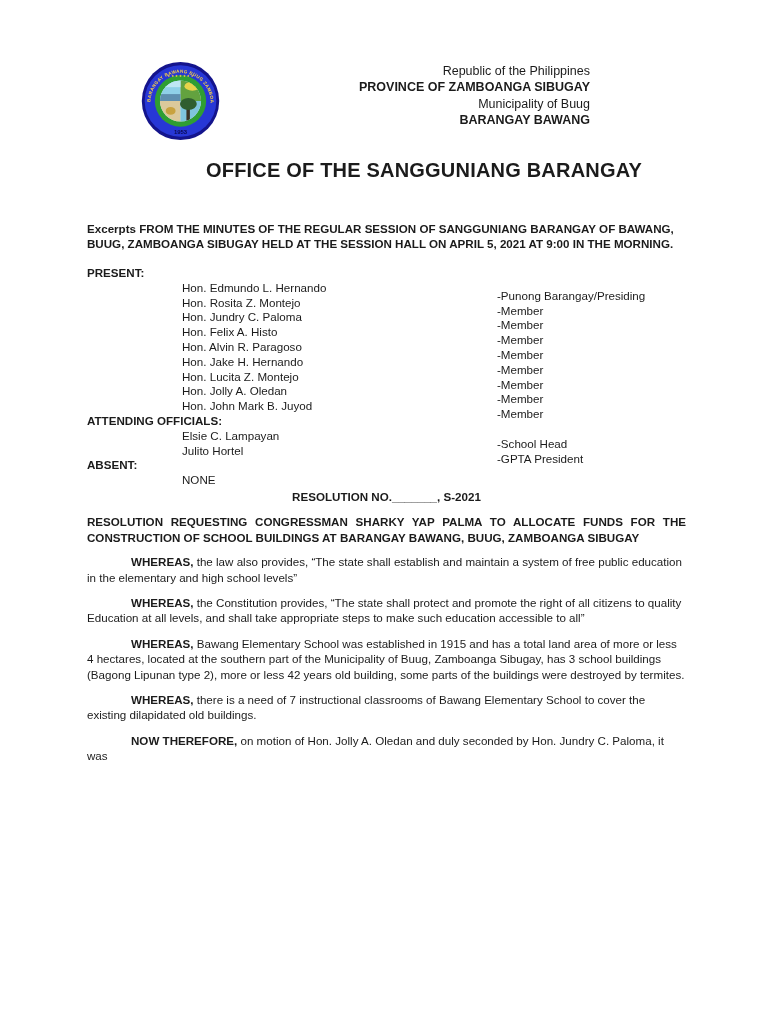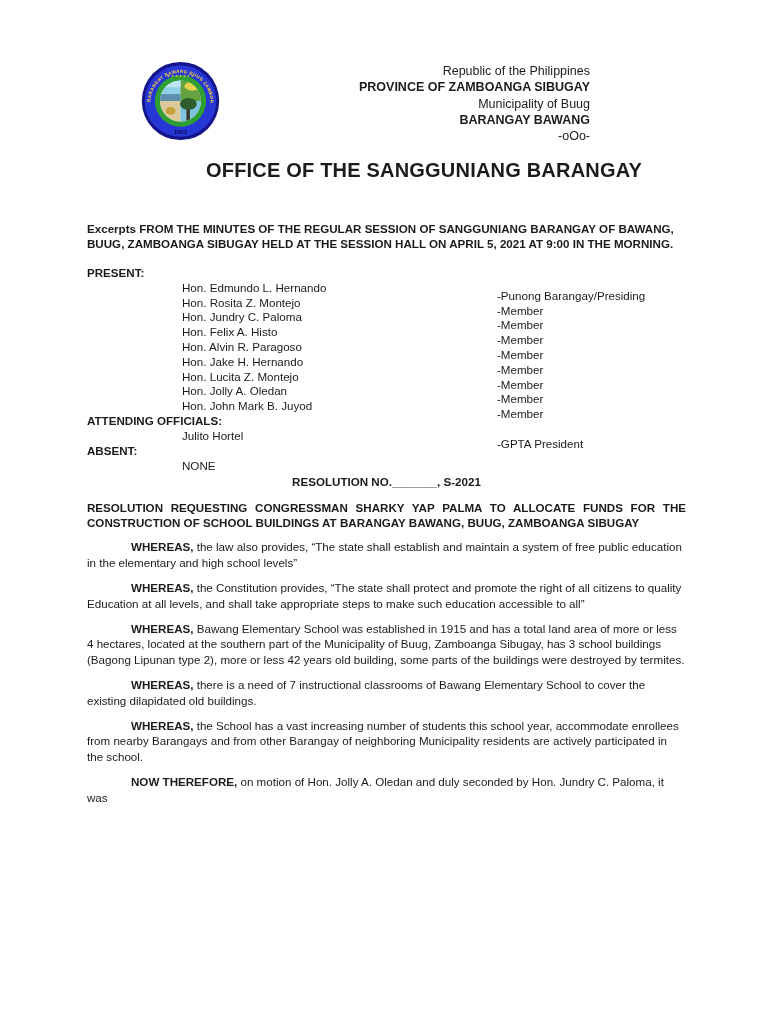--- a/index.html
+++ b/index.html
@@ -56,50 +56,49 @@
   </text>
   <text x="40" y="15.2" text-anchor="middle" font-size="3.4" fill="#ffd640">★ ★ ★ ★ ★ ★ ★</text>
   <text x="40" y="73.5" text-anchor="middle" font-size="6" font-weight="bold" fill="#0a0a50">1953</text>
 </svg>
 
 <div class="hdr">
   <div class="hdr-line">Republic of the Philippines</div>
   <div class="hdr-line bold">PROVINCE OF ZAMBOANGA SIBUGAY</div>
   <div class="hdr-line">Municipality of Buug</div>
   <div class="hdr-line bold">BARANGAY BAWANG</div>
-  <div class="hdr-line">-oOo-</div>
 </div>
 
 <div class="office-title">OFFICE OF THE SANGGUNIANG BARANGAY</div>
 
 <div class="doc">
 
   <p class="heading">Excerpts FROM THE MINUTES OF THE REGULAR SESSION OF SANGGUNIANG BARANGAY OF BAWANG, BUUG, ZAMBOANGA SIBUGAY HELD AT THE SESSION HALL ON APRIL 5, 2021 AT 9:00 IN THE MORNING.</p>
 
   <div class="label">PRESENT:</div>
   <div class="row"><span class="name">Hon. Edmundo L. Hernando</span><span class="role">-Punong Barangay/Presiding</span></div>
   <div class="row"><span class="name">Hon. Rosita Z. Montejo</span><span class="role">-Member</span></div>
   <div class="row"><span class="name">Hon. Jundry C. Paloma</span><span class="role">-Member</span></div>
   <div class="row"><span class="name">Hon. Felix A. Histo</span><span class="role">-Member</span></div>
   <div class="row"><span class="name">Hon. Alvin R. Paragoso</span><span class="role">-Member</span></div>
   <div class="row"><span class="name">Hon. Jake H. Hernando</span><span class="role">-Member</span></div>
   <div class="row"><span class="name">Hon. Lucita Z. Montejo</span><span class="role">-Member</span></div>
   <div class="row"><span class="name">Hon. Jolly A. Oledan</span><span class="role">-Member</span></div>
   <div class="row"><span class="name">Hon. John Mark B. Juyod</span><span class="role">-Member</span></div>
 
   <div class="label">ATTENDING OFFICIALS:</div>
+  <div class="row"><span class="name">Elsie C. Lampayan</span><span class="role">-School Head</span></div>
   <div class="row"><span class="name">Julito Hortel</span><span class="role">-GPTA President</span></div>
 
   <div class="label">ABSENT:</div>
   <div class="row"><span class="name">NONE</span></div>
 
   <div class="res-no">RESOLUTION NO._______, S-2021</div>
 
   <p class="res-title">RESOLUTION REQUESTING CONGRESSMAN SHARKY YAP PALMA TO ALLOCATE FUNDS FOR THE CONSTRUCTION OF SCHOOL BUILDINGS AT BARANGAY BAWANG, BUUG, ZAMBOANGA SIBUGAY</p>
 
   <p class="para"><span class="bold">WHEREAS,</span><span> the law also provides, “The state shall establish and maintain a system of free public education in the elementary and high school levels”</span></p>
   <p class="para"><span class="bold">WHEREAS,</span><span> the Constitution provides, “The state shall protect and promote the right of all citizens to quality Education at all levels, and shall take appropriate steps to make such education accessible to all”</span></p>
   <p class="para"><span class="bold">WHEREAS,</span><span> Bawang Elementary School was established in 1915 and has a total land area of more or less 4 hectares, located at the southern part of the Municipality of Buug, Zamboanga Sibugay, has 3 school buildings (Bagong Lipunan type 2), more or less 42 years old building, some parts of the buildings were destroyed by termites.</span></p>
   <p class="para"><span class="bold">WHEREAS,</span><span> there is a need of 7 instructional classrooms of Bawang Elementary School to cover the existing dilapidated old buildings.</span></p>
-  <p class="para"><span class="bold">WHEREAS,</span><span> the School has a vast increasing number of students this school year, accommodate enrollees from nearby Barangays and from other Barangay of neighboring Municipality residents are actively participated in the school.</span></p>
   <p class="para"><span class="bold">NOW THEREFORE,</span><span> on motion of Hon. Jolly A. Oledan and duly seconded by Hon. Jundry C. Paloma, it was</span></p>
 
 </div>
 
 </body></html>

